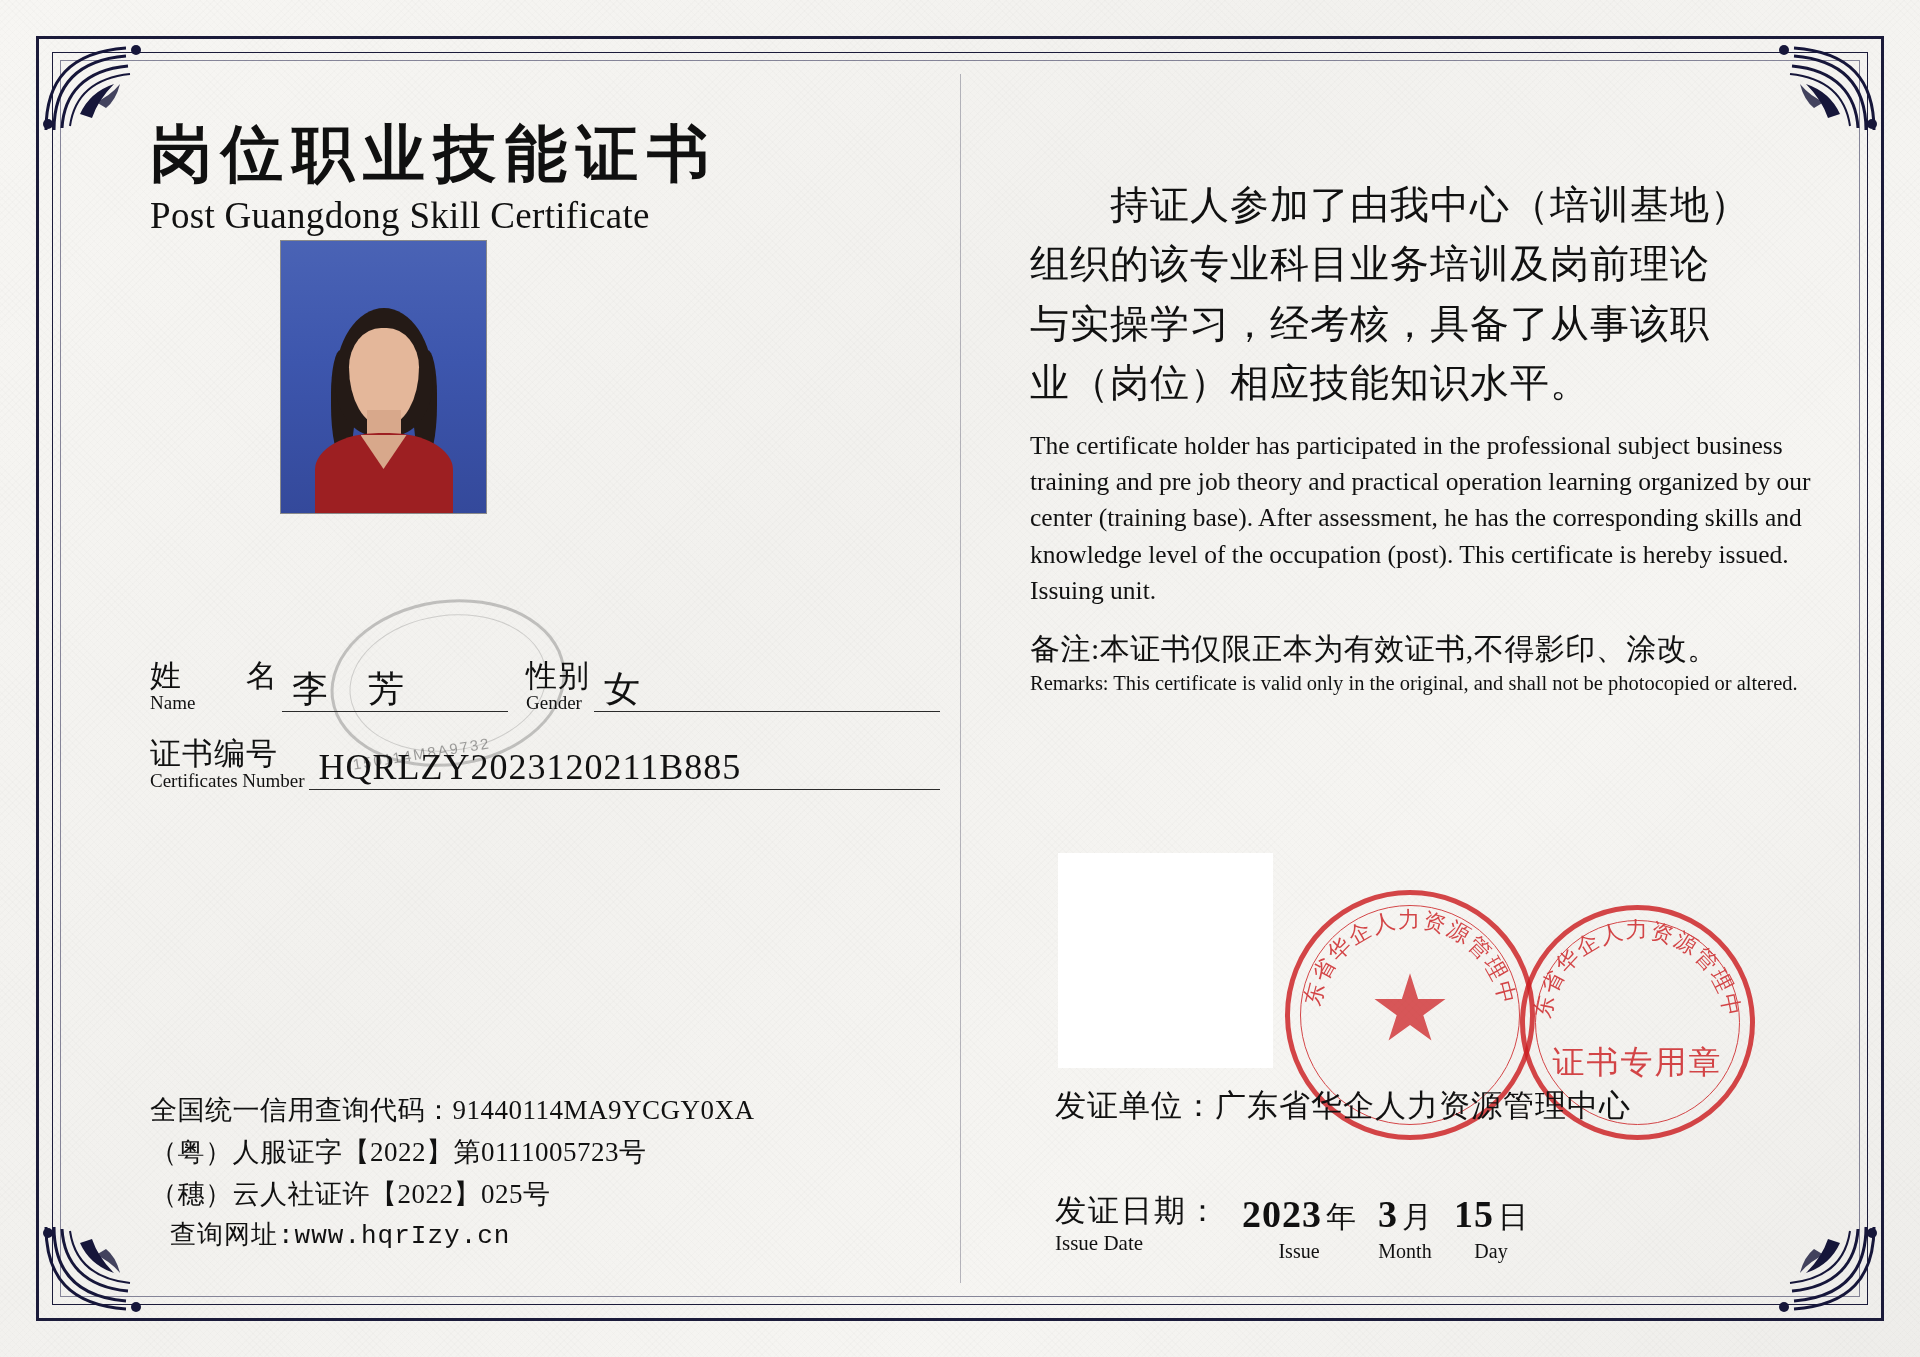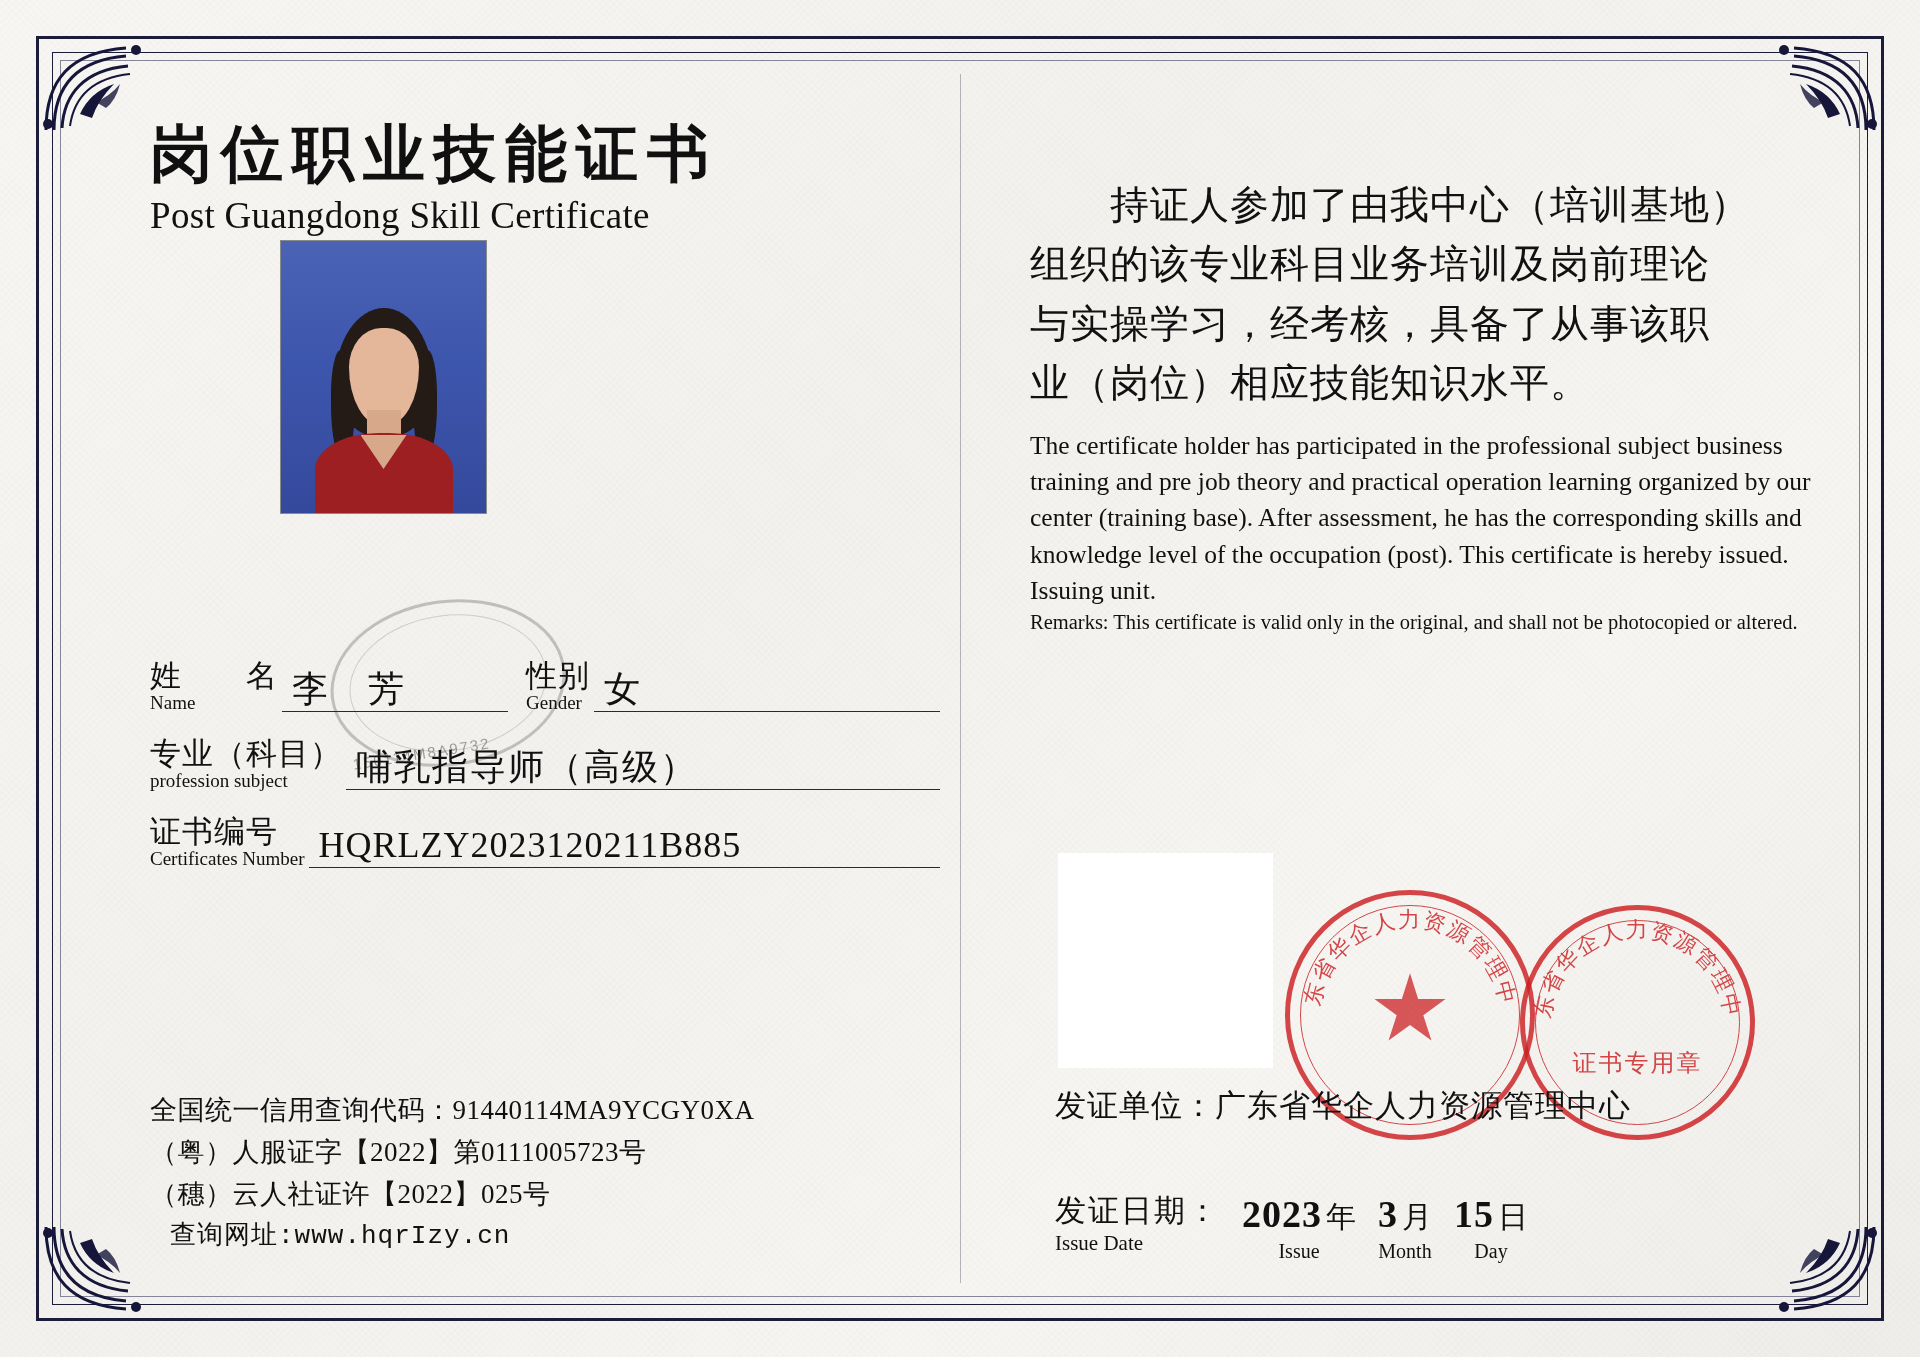--- a/index.html
+++ b/index.html
@@ -360,21 +360,21 @@
     position: absolute;
     left: 0; top: 0; width: 100%; height: 100%;
   }
   .seal .arc-text svg { width: 100%; height: 100%; }
   .seal .arc-text text { fill: #cc1f22; font-size: 23px; font-family: "Liberation Serif", serif; letter-spacing: 2px; }
   .seal .center-label {
     position: absolute;
     left: 50%; top: 68%;
     transform: translate(-50%,-50%);
     color: #cc1f22;
-    font-size: 24px;
+    font-size: 32px;
     letter-spacing: 2px;
     white-space: nowrap;
     font-family: Liberation Sans, sans-serif;
   }
 
   
   .issuer {
     position: absolute;
     left: 1055px;
     top: 1085px;
@@ -538,29 +538,20 @@
       </div>
       <div class="label-block gender-label">
         <div class="label-cn">性别</div>
         <div class="label-en">Gender</div>
       </div>
       <div class="value-line gender">
         <span class="value-text">女</span>
       </div>
     </div>
 
-    <div class="row">
-      <div class="label-block">
-        <div class="label-cn">专业（科目）</div>
-        <div class="label-en">profession subject</div>
-      </div>
-      <div class="value-line">
-        <span class="value-text">哺乳指导师（高级）</span>
-      </div>
-    </div>
 
 
     <div class="row">
       <div class="label-block">
         <div class="label-cn">证书编号</div>
         <div class="label-en">Certificates Number</div>
       </div>
       <div class="value-line">
         <span class="value-text mono">HQRLZY2023120211B885</span>
       </div>
@@ -576,20 +567,21 @@
   </div>
 
   <div class="right-col">
     <div class="para-cn">
       <div class="line indent">持证人参加了由我中心（培训基地）</div>
       <div class="line">组织的该专业科目业务培训及岗前理论</div>
       <div class="line">与实操学习，经考核，具备了从事该职</div>
       <div class="line">业（岗位）相应技能知识水平。</div>
     </div>
     <div class="para-en">The certificate holder has participated in the professional subject business training and pre job theory and practical operation learning organized by our center (training base). After assessment, he has the corresponding skills and knowledge level of the occupation (post). This certificate is hereby issued. Issuing unit.</div>
+    <div class="remark-cn">备注:本证书仅限正本为有效证书,不得影印、涂改。</div>
     <div class="remark-en">Remarks: This certificate is valid only in the original, and shall not be photocopied or altered.</div>
   </div>
 
   <div class="qr">
     <div class="qrgrid" id="qrgrid"><i></i><i></i><i></i><i></i><i></i><i></i><i></i><i style="background: rgb(255, 255, 255);"></i><i style="background: rgb(255, 255, 255);"></i><i style="background: rgb(255, 255, 255);"></i><i style="background: rgb(255, 255, 255);"></i><i></i><i></i><i></i><i></i><i style="background: rgb(255, 255, 255);"></i><i></i><i></i><i></i><i style="background: rgb(255, 255, 255);"></i><i style="background: rgb(255, 255, 255);"></i><i style="background: rgb(255, 255, 255);"></i><i></i><i></i><i></i><i></i><i></i><i></i><i></i><i></i><i style="background: rgb(255, 255, 255);"></i><i style="background: rgb(255, 255, 255);"></i><i style="background: rgb(255, 255, 255);"></i><i style="background: rgb(255, 255, 255);"></i><i style="background: rgb(255, 255, 255);"></i><i></i><i style="background: rgb(255, 255, 255);"></i><i></i><i style="background: rgb(255, 255, 255);"></i><i></i><i style="background: rgb(255, 255, 255);"></i><i style="background: rgb(255, 255, 255);"></i><i></i><i></i><i style="background: rgb(255, 255, 255);"></i><i style="background: rgb(255, 255, 255);"></i><i></i><i style="background: rgb(255, 255, 255);"></i><i></i><i style="background: rgb(255, 255, 255);"></i><i style="background: rgb(255, 255, 255);"></i><i></i><i style="background: rgb(255, 255, 255);"></i><i style="background: rgb(255, 255, 255);"></i><i style="background: rgb(255, 255, 255);"></i><i style="background: rgb(255, 255, 255);"></i><i style="background: rgb(255, 255, 255);"></i><i></i><i></i><i style="background: rgb(255, 255, 255);"></i><i></i><i></i><i></i><i style="background: rgb(255, 255, 255);"></i><i></i><i style="background: rgb(255, 255, 255);"></i><i></i><i></i><i></i><i></i><i style="background: rgb(255, 255, 255);"></i><i></i><i style="background: rgb(255, 255, 255);"></i><i style="background: rgb(255, 255, 255);"></i><i style="background: rgb(255, 255, 255);"></i><i></i><i style="background: rgb(255, 255, 255);"></i><i style="background: rgb(255, 255, 255);"></i><i style="background: rgb(255, 255, 255);"></i><i style="background: rgb(255, 255, 255);"></i><i></i><i style="background: rgb(255, 255, 255);"></i><i></i><i></i><i></i><i style="background: rgb(255, 255, 255);"></i><i></i><i></i><i style="background: rgb(255, 255, 255);"></i><i></i><i></i><i></i><i style="background: rgb(255, 255, 255);"></i><i></i><i style="background: rgb(255, 255, 255);"></i><i></i><i></i><i style="background: rgb(255, 255, 255);"></i><i style="background: rgb(255, 255, 255);"></i><i style="background: rgb(255, 255, 255);"></i><i></i><i></i><i></i><i></i><i style="background: rgb(255, 255, 255);"></i><i></i><i style="background: rgb(255, 255, 255);"></i><i></i><i style="background: rgb(255, 255, 255);"></i><i></i><i style="background: rgb(255, 255, 255);"></i><i></i><i></i><i></i><i style="background: rgb(255, 255, 255);"></i><i></i><i></i><i style="background: rgb(255, 255, 255);"></i><i></i><i></i><i></i><i style="background: rgb(255, 255, 255);"></i><i></i><i style="background: rgb(255, 255, 255);"></i><i style="background: rgb(255, 255, 255);"></i><i></i><i></i><i></i><i style="background: rgb(255, 255, 255);"></i><i></i><i></i><i></i><i></i><i></i><i></i><i style="background: rgb(255, 255, 255);"></i><i></i><i style="background: rgb(255, 255, 255);"></i><i></i><i style="background: rgb(255, 255, 255);"></i><i></i><i></i><i></i><i style="background: rgb(255, 255, 255);"></i><i></i><i></i><i style="background: rgb(255, 255, 255);"></i><i style="background: rgb(255, 255, 255);"></i><i style="background: rgb(255, 255, 255);"></i><i style="background: rgb(255, 255, 255);"></i><i style="background: rgb(255, 255, 255);"></i><i></i><i style="background: rgb(255, 255, 255);"></i><i></i><i style="background: rgb(255, 255, 255);"></i><i style="background: rgb(255, 255, 255);"></i><i></i><i></i><i></i><i></i><i></i><i style="background: rgb(255, 255, 255);"></i><i style="background: rgb(255, 255, 255);"></i><i></i><i></i><i style="background: rgb(255, 255, 255);"></i><i style="background: rgb(255, 255, 255);"></i><i></i><i style="background: rgb(255, 255, 255);"></i><i style="background: rgb(255, 255, 255);"></i><i style="background: rgb(255, 255, 255);"></i><i style="background: rgb(255, 255, 255);"></i><i style="background: rgb(255, 255, 255);"></i><i></i><i></i><i></i><i></i><i></i><i></i><i></i><i></i><i style="background: rgb(255, 255, 255);"></i><i></i><i style="background: rgb(255, 255, 255);"></i><i></i><i style="background: rgb(255, 255, 255);"></i><i></i><i style="background: rgb(255, 255, 255);"></i><i></i><i style="background: rgb(255, 255, 255);"></i><i></i><i style="background: rgb(255, 255, 255);"></i><i></i><i style="background: rgb(255, 255, 255);"></i><i></i><i style="background: rgb(255, 255, 255);"></i><i></i><i></i><i></i><i></i><i></i><i></i><i></i><i style="background: rgb(255, 255, 255);"></i><i style="background: rgb(255, 255, 255);"></i><i style="background: rgb(255, 255, 255);"></i><i style="background: rgb(255, 255, 255);"></i><i style="background: rgb(255, 255, 255);"></i><i style="background: rgb(255, 255, 255);"></i><i style="background: rgb(255, 255, 255);"></i><i style="background: rgb(255, 255, 255);"></i><i></i><i style="background: rgb(255, 255, 255);"></i><i style="background: rgb(255, 255, 255);"></i><i></i><i></i><i></i><i></i><i style="background: rgb(255, 255, 255);"></i><i></i><i></i><i></i><i style="background: rgb(255, 255, 255);"></i><i></i><i style="background: rgb(255, 255, 255);"></i><i style="background: rgb(255, 255, 255);"></i><i style="background: rgb(255, 255, 255);"></i><i style="background: rgb(255, 255, 255);"></i><i style="background: rgb(255, 255, 255);"></i><i style="background: rgb(255, 255, 255);"></i><i style="background: rgb(255, 255, 255);"></i><i style="background: rgb(255, 255, 255);"></i><i style="background: rgb(255, 255, 255);"></i><i></i><i style="background: rgb(255, 255, 255);"></i><i></i><i style="background: rgb(255, 255, 255);"></i><i style="background: rgb(255, 255, 255);"></i><i></i><i style="background: rgb(255, 255, 255);"></i><i style="background: rgb(255, 255, 255);"></i><i></i><i></i><i></i><i style="background: rgb(255, 255, 255);"></i><i style="background: rgb(255, 255, 255);"></i><i style="background: rgb(255, 255, 255);"></i><i style="background: rgb(255, 255, 255);"></i><i style="background: rgb(255, 255, 255);"></i><i></i><i style="background: rgb(255, 255, 255);"></i><i style="background: rgb(255, 255, 255);"></i><i></i><i style="background: rgb(255, 255, 255);"></i><i></i><i></i><i></i><i></i><i></i><i style="background: rgb(255, 255, 255);"></i><i style="background: rgb(255, 255, 255);"></i><i></i><i></i><i style="background: rgb(255, 255, 255);"></i><i></i><i style="background: rgb(255, 255, 255);"></i><i></i><i style="background: rgb(255, 255, 255);"></i><i style="background: rgb(255, 255, 255);"></i><i style="background: rgb(255, 255, 255);"></i><i style="background: rgb(255, 255, 255);"></i><i style="background: rgb(255, 255, 255);"></i><i></i><i></i><i></i><i></i><i style="background: rgb(255, 255, 255);"></i><i style="background: rgb(255, 255, 255);"></i><i style="background: rgb(255, 255, 255);"></i><i style="background: rgb(255, 255, 255);"></i><i style="background: rgb(255, 255, 255);"></i><i style="background: rgb(255, 255, 255);"></i><i></i><i></i><i style="background: rgb(255, 255, 255);"></i><i style="background: rgb(255, 255, 255);"></i><i style="background: rgb(255, 255, 255);"></i><i style="background: rgb(255, 255, 255);"></i><i style="background: rgb(255, 255, 255);"></i><i style="background: rgb(255, 255, 255);"></i><i style="background: rgb(255, 255, 255);"></i><i></i><i style="background: rgb(255, 255, 255);"></i><i style="background: rgb(255, 255, 255);"></i><i style="background: rgb(255, 255, 255);"></i><i></i><i></i><i style="background: rgb(255, 255, 255);"></i><i style="background: rgb(255, 255, 255);"></i><i style="background: rgb(255, 255, 255);"></i><i style="background: rgb(255, 255, 255);"></i><i></i><i></i><i></i><i></i><i style="background: rgb(255, 255, 255);"></i><i style="background: rgb(255, 255, 255);"></i><i></i><i></i><i style="background: rgb(255, 255, 255);"></i><i></i><i></i><i></i><i></i><i></i><i></i><i></i><i style="background: rgb(255, 255, 255);"></i><i></i><i></i><i style="background: rgb(255, 255, 255);"></i><i></i><i></i><i style="background: rgb(255, 255, 255);"></i><i style="background: rgb(255, 255, 255);"></i><i style="background: rgb(255, 255, 255);"></i><i></i><i style="background: rgb(255, 255, 255);"></i><i></i><i></i><i style="background: rgb(255, 255, 255);"></i><i></i><i></i><i style="background: rgb(255, 255, 255);"></i><i style="background: rgb(255, 255, 255);"></i><i style="background: rgb(255, 255, 255);"></i><i style="background: rgb(255, 255, 255);"></i><i></i><i style="background: rgb(255, 255, 255);"></i><i style="background: rgb(255, 255, 255);"></i><i></i><i></i><i></i><i style="background: rgb(255, 255, 255);"></i><i></i><i style="background: rgb(255, 255, 255);"></i><i style="background: rgb(255, 255, 255);"></i><i></i><i style="background: rgb(255, 255, 255);"></i><i></i><i style="background: rgb(255, 255, 255);"></i><i style="background: rgb(255, 255, 255);"></i><i></i><i style="background: rgb(255, 255, 255);"></i><i></i><i></i><i style="background: rgb(255, 255, 255);"></i><i></i><i></i><i></i><i></i><i></i><i></i><i></i><i style="background: rgb(255, 255, 255);"></i><i style="background: rgb(255, 255, 255);"></i><i style="background: rgb(255, 255, 255);"></i><i></i><i style="background: rgb(255, 255, 255);"></i><i style="background: rgb(255, 255, 255);"></i><i></i><i></i><i style="background: rgb(255, 255, 255);"></i><i style="background: rgb(255, 255, 255);"></i><i style="background: rgb(255, 255, 255);"></i><i style="background: rgb(255, 255, 255);"></i><i style="background: rgb(255, 255, 255);"></i><i style="background: rgb(255, 255, 255);"></i><i></i><i></i><i></i><i></i><i></i><i style="background: rgb(255, 255, 255);"></i><i></i><i></i><i style="background: rgb(255, 255, 255);"></i><i></i><i></i><i style="background: rgb(255, 255, 255);"></i><i style="background: rgb(255, 255, 255);"></i><i style="background: rgb(255, 255, 255);"></i><i></i><i style="background: rgb(255, 255, 255);"></i><i></i><i></i><i style="background: rgb(255, 255, 255);"></i><i></i><i style="background: rgb(255, 255, 255);"></i><i style="background: rgb(255, 255, 255);"></i><i></i><i style="background: rgb(255, 255, 255);"></i><i style="background: rgb(255, 255, 255);"></i><i></i><i></i><i style="background: rgb(255, 255, 255);"></i><i></i><i></i><i></i><i style="background: rgb(255, 255, 255);"></i><i></i><i style="background: rgb(255, 255, 255);"></i><i></i><i style="background: rgb(255, 255, 255);"></i><i></i><i></i><i style="background: rgb(255, 255, 255);"></i><i></i><i style="background: rgb(255, 255, 255);"></i><i style="background: rgb(255, 255, 255);"></i><i style="background: rgb(255, 255, 255);"></i><i></i><i></i><i style="background: rgb(255, 255, 255);"></i><i></i><i></i><i style="background: rgb(255, 255, 255);"></i><i style="background: rgb(255, 255, 255);"></i><i style="background: rgb(255, 255, 255);"></i><i style="background: rgb(255, 255, 255);"></i><i></i><i style="background: rgb(255, 255, 255);"></i><i style="background: rgb(255, 255, 255);"></i><i></i><i style="background: rgb(255, 255, 255);"></i><i></i><i style="background: rgb(255, 255, 255);"></i><i></i><i style="background: rgb(255, 255, 255);"></i><i></i><i></i><i style="background: rgb(255, 255, 255);"></i><i></i><i style="background: rgb(255, 255, 255);"></i><i></i><i></i><i style="background: rgb(255, 255, 255);"></i><i style="background: rgb(255, 255, 255);"></i><i style="background: rgb(255, 255, 255);"></i><i style="background: rgb(255, 255, 255);"></i><i style="background: rgb(255, 255, 255);"></i><i style="background: rgb(255, 255, 255);"></i><i></i><i></i><i style="background: rgb(255, 255, 255);"></i><i style="background: rgb(255, 255, 255);"></i><i></i><i style="background: rgb(255, 255, 255);"></i><i></i><i></i><i></i><i></i><i style="background: rgb(255, 255, 255);"></i><i style="background: rgb(255, 255, 255);"></i><i style="background: rgb(255, 255, 255);"></i><i style="background: rgb(255, 255, 255);"></i><i style="background: rgb(255, 255, 255);"></i><i></i><i style="background: rgb(255, 255, 255);"></i><i></i><i></i><i></i><i style="background: rgb(255, 255, 255);"></i><i style="background: rgb(255, 255, 255);"></i><i></i><i style="background: rgb(255, 255, 255);"></i><i style="background: rgb(255, 255, 255);"></i><i style="background: rgb(255, 255, 255);"></i><i style="background: rgb(255, 255, 255);"></i><i style="background: rgb(255, 255, 255);"></i><i style="background: rgb(255, 255, 255);"></i><i style="background: rgb(255, 255, 255);"></i><i></i><i></i><i></i><i style="background: rgb(255, 255, 255);"></i><i></i><i style="background: rgb(255, 255, 255);"></i><i></i><i></i><i></i><i></i><i style="background: rgb(255, 255, 255);"></i><i style="background: rgb(255, 255, 255);"></i><i style="background: rgb(255, 255, 255);"></i><i></i><i style="background: rgb(255, 255, 255);"></i><i style="background: rgb(255, 255, 255);"></i><i style="background: rgb(255, 255, 255);"></i><i style="background: rgb(255, 255, 255);"></i><i style="background: rgb(255, 255, 255);"></i><i></i><i style="background: rgb(255, 255, 255);"></i><i></i><i style="background: rgb(255, 255, 255);"></i><i></i><i></i><i></i><i></i><i></i><i></i><i></i><i></i><i></i><i></i><i style="background: rgb(255, 255, 255);"></i><i></i><i style="background: rgb(255, 255, 255);"></i><i></i><i style="background: rgb(255, 255, 255);"></i><i style="background: rgb(255, 255, 255);"></i><i style="background: rgb(255, 255, 255);"></i><i></i><i style="background: rgb(255, 255, 255);"></i><i style="background: rgb(255, 255, 255);"></i><i style="background: rgb(255, 255, 255);"></i><i style="background: rgb(255, 255, 255);"></i><i style="background: rgb(255, 255, 255);"></i><i></i><i style="background: rgb(255, 255, 255);"></i><i></i><i style="background: rgb(255, 255, 255);"></i><i></i><i style="background: rgb(255, 255, 255);"></i><i></i><i style="background: rgb(255, 255, 255);"></i><i></i><i></i><i></i><i></i><i></i><i style="background: rgb(255, 255, 255);"></i><i style="background: rgb(255, 255, 255);"></i><i></i><i></i><i style="background: rgb(255, 255, 255);"></i><i style="background: rgb(255, 255, 255);"></i><i></i><i></i><i></i><i style="background: rgb(255, 255, 255);"></i><i></i><i></i><i style="background: rgb(255, 255, 255);"></i><i style="background: rgb(255, 255, 255);"></i><i style="background: rgb(255, 255, 255);"></i><i style="background: rgb(255, 255, 255);"></i><i style="background: rgb(255, 255, 255);"></i><i style="background: rgb(255, 255, 255);"></i><i></i><i></i><i style="background: rgb(255, 255, 255);"></i><i></i><i style="background: rgb(255, 255, 255);"></i><i></i><i></i><i style="background: rgb(255, 255, 255);"></i><i></i><i></i><i></i><i style="background: rgb(255, 255, 255);"></i><i style="background: rgb(255, 255, 255);"></i><i style="background: rgb(255, 255, 255);"></i><i style="background: rgb(255, 255, 255);"></i><i></i><i style="background: rgb(255, 255, 255);"></i><i style="background: rgb(255, 255, 255);"></i><i></i><i></i><i style="background: rgb(255, 255, 255);"></i><i style="background: rgb(255, 255, 255);"></i><i style="background: rgb(255, 255, 255);"></i><i style="background: rgb(255, 255, 255);"></i><i style="background: rgb(255, 255, 255);"></i><i></i><i></i><i></i><i style="background: rgb(255, 255, 255);"></i><i style="background: rgb(255, 255, 255);"></i><i></i><i></i><i></i><i style="background: rgb(255, 255, 255);"></i><i></i><i style="background: rgb(255, 255, 255);"></i><i></i><i style="background: rgb(255, 255, 255);"></i><i style="background: rgb(255, 255, 255);"></i><i style="background: rgb(255, 255, 255);"></i><i style="background: rgb(255, 255, 255);"></i><i></i><i></i><i></i><i></i><i></i><i style="background: rgb(255, 255, 255);"></i><i></i><i></i><i style="background: rgb(255, 255, 255);"></i><i style="background: rgb(255, 255, 255);"></i><i style="background: rgb(255, 255, 255);"></i><i style="background: rgb(255, 255, 255);"></i><i style="background: rgb(255, 255, 255);"></i><i style="background: rgb(255, 255, 255);"></i><i style="background: rgb(255, 255, 255);"></i><i style="background: rgb(255, 255, 255);"></i><i style="background: rgb(255, 255, 255);"></i><i style="background: rgb(255, 255, 255);"></i><i></i><i></i><i></i><i></i><i style="background: rgb(255, 255, 255);"></i><i style="background: rgb(255, 255, 255);"></i><i style="background: rgb(255, 255, 255);"></i><i></i><i style="background: rgb(255, 255, 255);"></i><i style="background: rgb(255, 255, 255);"></i><i></i><i></i><i style="background: rgb(255, 255, 255);"></i><i style="background: rgb(255, 255, 255);"></i><i style="background: rgb(255, 255, 255);"></i><i></i><i></i><i></i><i></i><i></i><i></i><i></i><i></i><i></i><i></i><i></i><i></i><i style="background: rgb(255, 255, 255);"></i><i></i><i></i><i></i><i></i><i></i><i></i><i style="background: rgb(255, 255, 255);"></i><i style="background: rgb(255, 255, 255);"></i><i style="background: rgb(255, 255, 255);"></i><i></i><i></i><i></i><i></i><i style="background: rgb(255, 255, 255);"></i><i></i><i style="background: rgb(255, 255, 255);"></i><i></i><i></i><i style="background: rgb(255, 255, 255);"></i><i></i><i style="background: rgb(255, 255, 255);"></i><i></i><i style="background: rgb(255, 255, 255);"></i><i style="background: rgb(255, 255, 255);"></i><i style="background: rgb(255, 255, 255);"></i><i style="background: rgb(255, 255, 255);"></i><i style="background: rgb(255, 255, 255);"></i><i></i><i style="background: rgb(255, 255, 255);"></i><i></i><i style="background: rgb(255, 255, 255);"></i><i></i><i style="background: rgb(255, 255, 255);"></i><i></i><i style="background: rgb(255, 255, 255);"></i><i></i><i style="background: rgb(255, 255, 255);"></i><i style="background: rgb(255, 255, 255);"></i><i></i><i style="background: rgb(255, 255, 255);"></i><i></i><i></i><i style="background: rgb(255, 255, 255);"></i><i style="background: rgb(255, 255, 255);"></i><i style="background: rgb(255, 255, 255);"></i><i></i><i style="background: rgb(255, 255, 255);"></i><i style="background: rgb(255, 255, 255);"></i><i style="background: rgb(255, 255, 255);"></i><i style="background: rgb(255, 255, 255);"></i><i></i><i style="background: rgb(255, 255, 255);"></i><i></i><i></i><i></i><i style="background: rgb(255, 255, 255);"></i><i></i><i style="background: rgb(255, 255, 255);"></i><i></i><i style="background: rgb(255, 255, 255);"></i><i style="background: rgb(255, 255, 255);"></i><i style="background: rgb(255, 255, 255);"></i><i></i><i></i><i></i><i style="background: rgb(255, 255, 255);"></i><i></i><i></i><i></i><i style="background: rgb(255, 255, 255);"></i><i></i><i></i><i></i><i></i><i></i><i style="background: rgb(255, 255, 255);"></i><i style="background: rgb(255, 255, 255);"></i><i style="background: rgb(255, 255, 255);"></i><i></i><i></i><i style="background: rgb(255, 255, 255);"></i><i></i><i></i><i></i><i style="background: rgb(255, 255, 255);"></i><i></i><i style="background: rgb(255, 255, 255);"></i><i style="background: rgb(255, 255, 255);"></i><i></i><i style="background: rgb(255, 255, 255);"></i><i></i><i style="background: rgb(255, 255, 255);"></i><i style="background: rgb(255, 255, 255);"></i><i style="background: rgb(255, 255, 255);"></i><i style="background: rgb(255, 255, 255);"></i><i style="background: rgb(255, 255, 255);"></i><i style="background: rgb(255, 255, 255);"></i><i></i><i></i><i style="background: rgb(255, 255, 255);"></i><i style="background: rgb(255, 255, 255);"></i><i style="background: rgb(255, 255, 255);"></i><i style="background: rgb(255, 255, 255);"></i><i></i><i style="background: rgb(255, 255, 255);"></i><i style="background: rgb(255, 255, 255);"></i><i></i><i></i><i></i><i style="background: rgb(255, 255, 255);"></i><i></i><i></i><i></i><i style="background: rgb(255, 255, 255);"></i><i></i><i style="background: rgb(255, 255, 255);"></i><i></i><i></i><i style="background: rgb(255, 255, 255);"></i><i></i><i style="background: rgb(255, 255, 255);"></i><i></i><i></i><i></i><i style="background: rgb(255, 255, 255);"></i><i style="background: rgb(255, 255, 255);"></i><i style="background: rgb(255, 255, 255);"></i><i></i><i></i><i></i><i style="background: rgb(255, 255, 255);"></i><i style="background: rgb(255, 255, 255);"></i><i style="background: rgb(255, 255, 255);"></i><i style="background: rgb(255, 255, 255);"></i><i style="background: rgb(255, 255, 255);"></i><i></i><i></i><i></i><i style="background: rgb(255, 255, 255);"></i><i style="background: rgb(255, 255, 255);"></i><i style="background: rgb(255, 255, 255);"></i><i style="background: rgb(255, 255, 255);"></i><i style="background: rgb(255, 255, 255);"></i><i></i><i style="background: rgb(255, 255, 255);"></i><i></i><i></i><i></i><i></i><i></i><i></i><i style="background: rgb(255, 255, 255);"></i><i style="background: rgb(255, 255, 255);"></i><i style="background: rgb(255, 255, 255);"></i><i></i><i></i><i style="background: rgb(255, 255, 255);"></i><i></i><i style="background: rgb(255, 255, 255);"></i><i></i><i></i><i style="background: rgb(255, 255, 255);"></i><i style="background: rgb(255, 255, 255);"></i><i></i><i></i><i style="background: rgb(255, 255, 255);"></i><i></i><i></i><i></i><i></i><i></i><i></i><i></i><i style="background: rgb(255, 255, 255);"></i><i></i><i></i><i style="background: rgb(255, 255, 255);"></i><i></i><i style="background: rgb(255, 255, 255);"></i><i style="background: rgb(255, 255, 255);"></i><i></i><i></i><i></i><i></i><i></i><i style="background: rgb(255, 255, 255);"></i><i style="background: rgb(255, 255, 255);"></i><i style="background: rgb(255, 255, 255);"></i><i style="background: rgb(255, 255, 255);"></i><i></i><i></i><i style="background: rgb(255, 255, 255);"></i><i></i><i></i><i></i></div>
   </div>
 
   <div class="seal seal-1">
     <div class="inner-ring"></div>
     <div class="arc-text">

